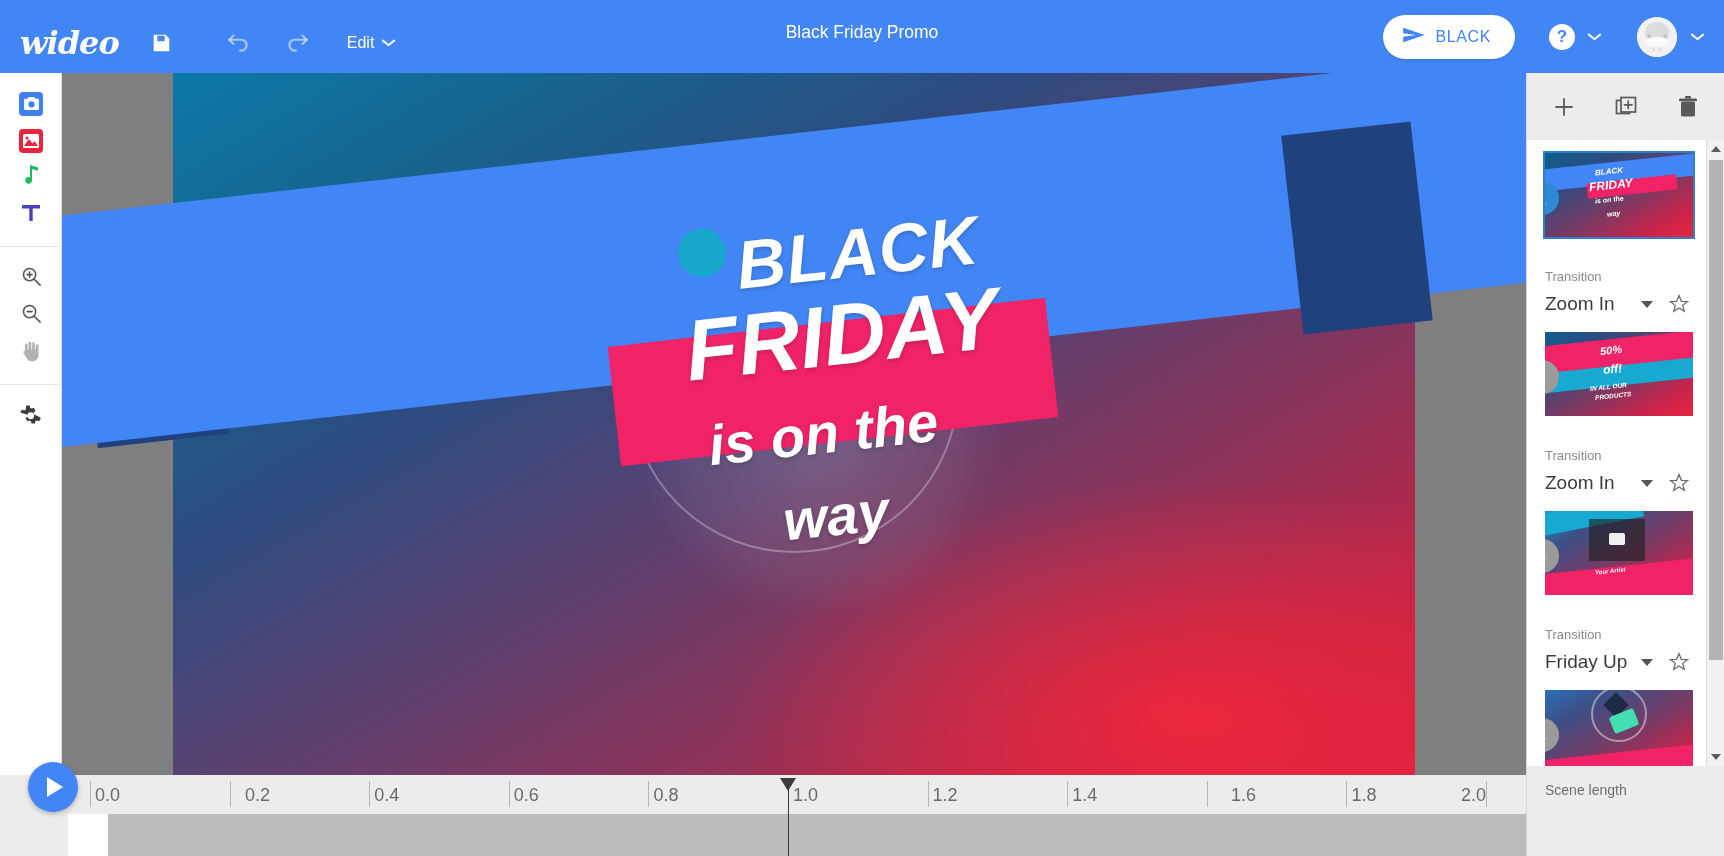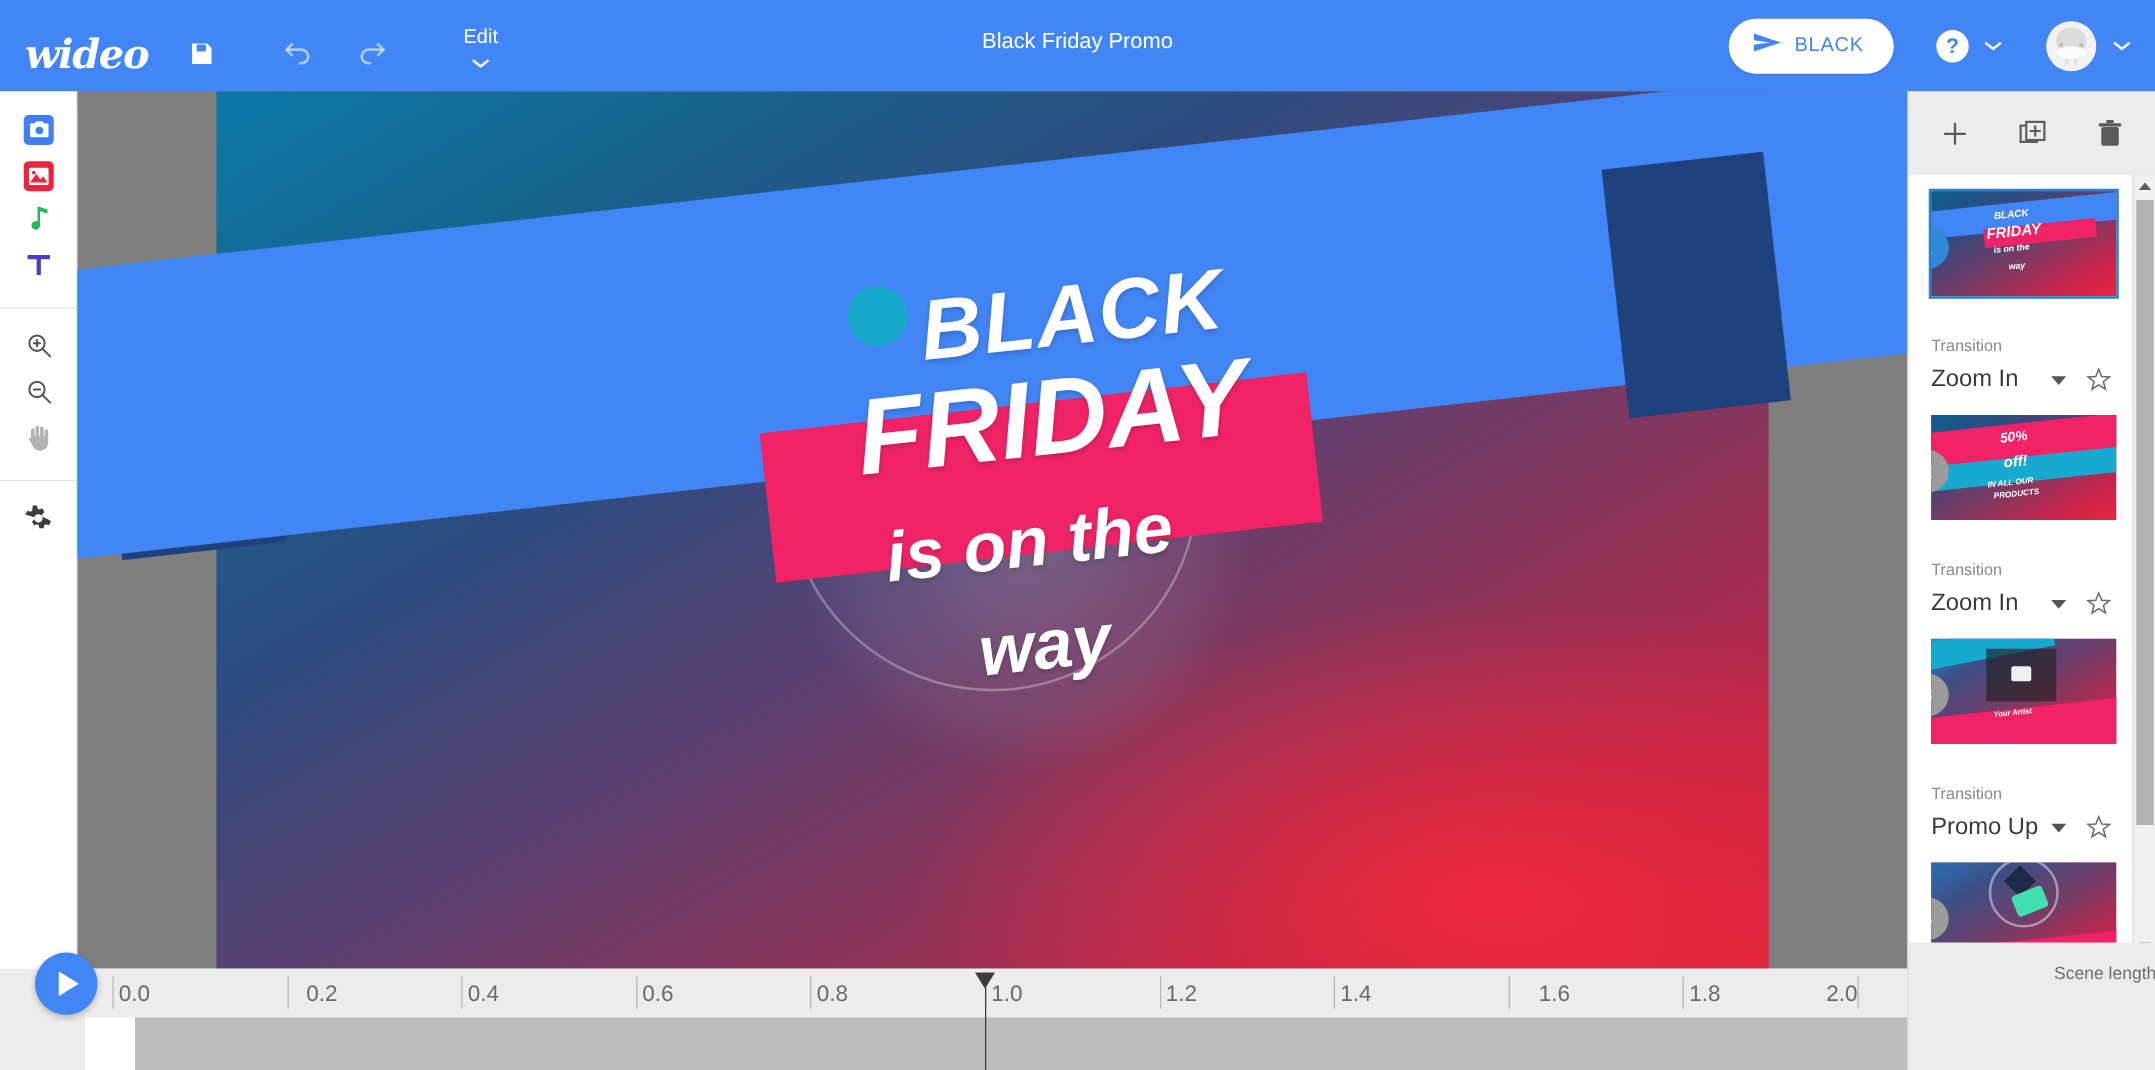--- a/index.html
+++ b/index.html
@@ -30,21 +30,21 @@
     cursor: pointer;
   }
   #save-btn { margin-left: 20px; }
   #undo-btn { margin-left: 34px; }
   #redo-btn { margin-left: 14px; }
   .hdr-menu {
     display: flex; align-items: center; gap: 8px;
     color: #fff; font-size: 16px; cursor: pointer;
     height: 44px; padding: 0 6px;
   }
-  #edit-menu { margin-left: 46px; flex-direction: column; }
+  #edit-menu { margin-left: 22px; }
   #ratio-menu { margin-left: 48px; gap: 11px; }
   .caret {
     width: 0; height: 0;
     border-left: 6px solid transparent;
     border-right: 6px solid transparent;
     border-top: 7px solid rgba(255,255,255,0.95);
   }
   .caret.thin {
     border: none; width: 13px; height: 8px; position: relative;
   }
@@ -301,22 +301,22 @@
     width: 0; height: 0;
     border-left: 5px solid transparent; border-right: 5px solid transparent;
     border-top: 6px solid #5c5c5c;
   }
   .sb-thumb {
     position: absolute; left: 2px; top: 20px; width: 14px; height: 500px;
     background: #b3b3b3; cursor: pointer;
   }
 
   .scene-length {
-    position: absolute; left: 0; bottom: 12px; width: 198px; height: 90px;
-    background: #ececec; padding: 16px 0 0 18px; text-align: right;
+    position: absolute; left: 0; bottom: 0; width: 198px; height: 90px;
+    background: #ececec; padding: 16px 0 0 18px;
   }
   .sl-label { font-size: 14px; color: #6e6e6e; }
   .sl-row { display: flex; align-items: center; margin-top: 2px; }
   .sl-value { font-size: 33px; color: #4285f4; letter-spacing: 1px; }
   .sl-spin {
     margin-left: 13px; display: flex; flex-direction: column;
     justify-content: center; gap: 7px; cursor: pointer;
   }
   .chev-up, .chev-dn {
     width: 13px; height: 7px; position: relative;
@@ -612,21 +612,21 @@
             <div class="t-bg" style="background:linear-gradient(150deg,#1b93c9 0%,#3d4f86 24%,#7a3a63 54%,#c9234a 84%,#e8263f 100%)"></div>
         <div class="t-band" style="left:-12px;top:-6px;width:110px;height:22px;background:#18a9d0;transform:rotate(-11deg)"></div>
         <div class="t-band" style="left:-12px;top:55px;width:180px;height:36px;background:#ef2366;transform:rotate(-6deg)"></div>
         <div class="t-band" style="left:44px;top:8px;width:56px;height:42px;background:rgba(30,30,30,.62)"></div>
         <div class="t-band" style="left:64px;top:22px;width:16px;height:12px;background:#f0f0f0;border-radius:2px"></div>
         <div class="t-txt" style="left:50px;top:57px;font-size:6px;transform:rotate(-6deg)">Your Artist</div>
             <div class="badge idle">3</div>
           </div>
           <div class="trans-label">Transition</div>
           <div class="trans-row">
-            <span class="trans-val">Promo Up</span>
+            <span class="trans-val">Friday Up</span>
         <span class="trans-caret"></span>
         <span class="star">
           <svg width="20" height="20" viewBox="0 0 22 22" fill="none" stroke="#6d6d6d" stroke-width="1.4">
             <polygon points="11,1.6 13.6,8 20.4,8.3 15.1,12.5 16.9,19.1 11,15.3 5.1,19.1 6.9,12.5 1.6,8.3 8.4,8"></polygon>
           </svg></span>
           </div>
         </div>
         <div class="scene">
           <div class="thumb">
             <div class="t-bg" style="background:linear-gradient(150deg,#2b6fb5 0%,#3d4f86 24%,#7a3a63 56%,#c9234a 84%,#e8263f 100%)"></div>

